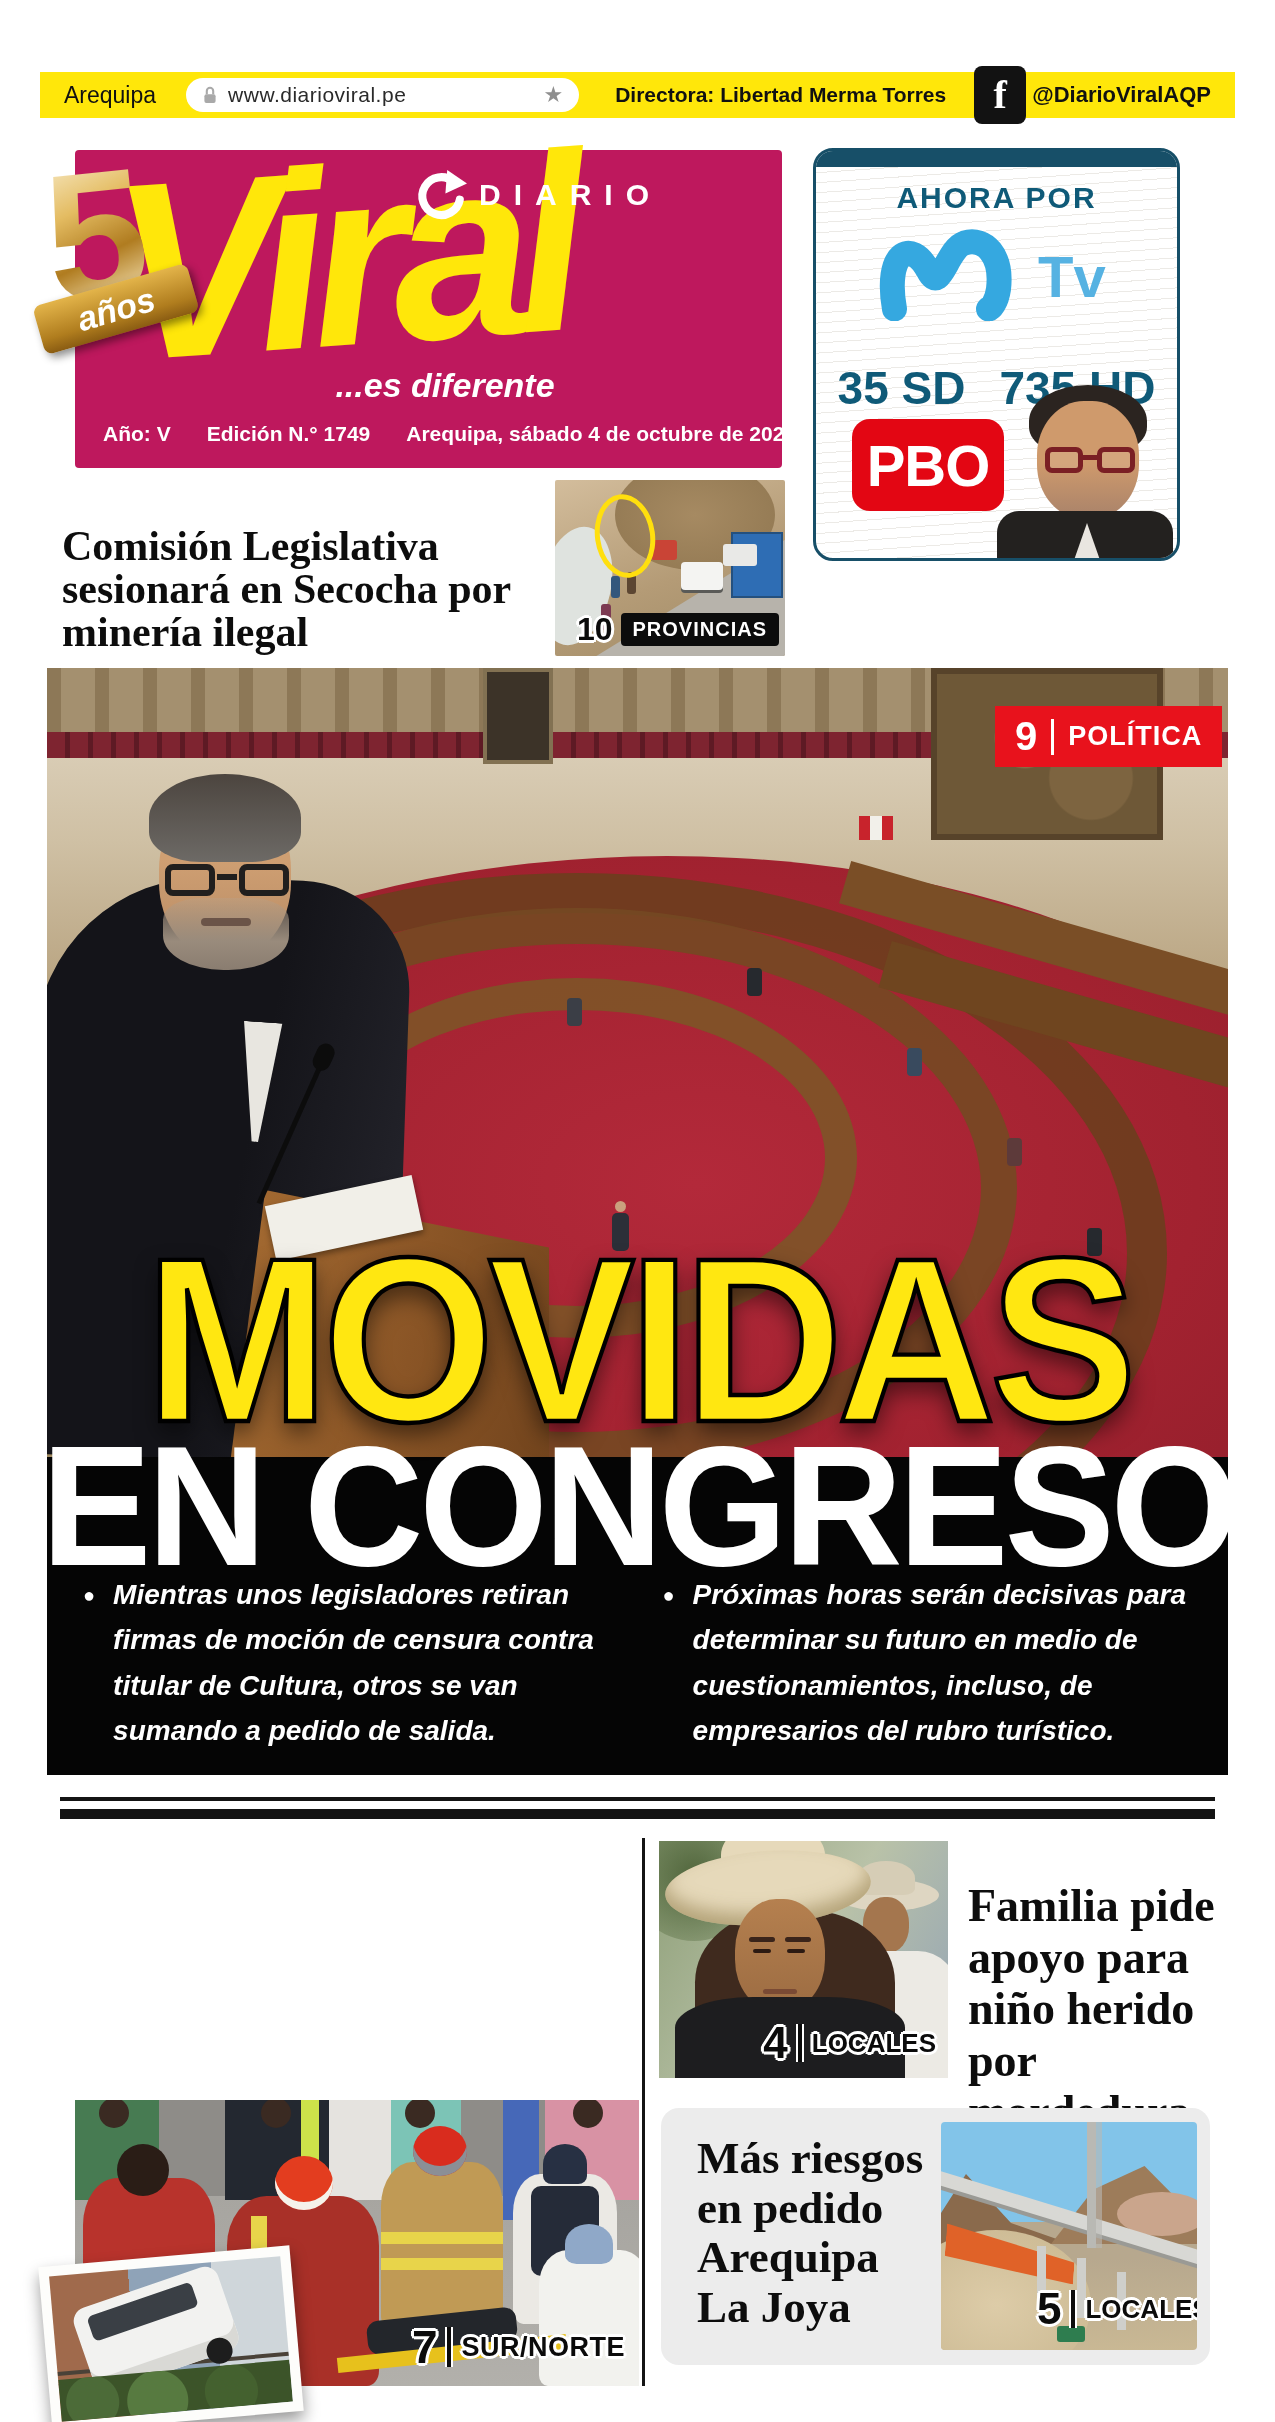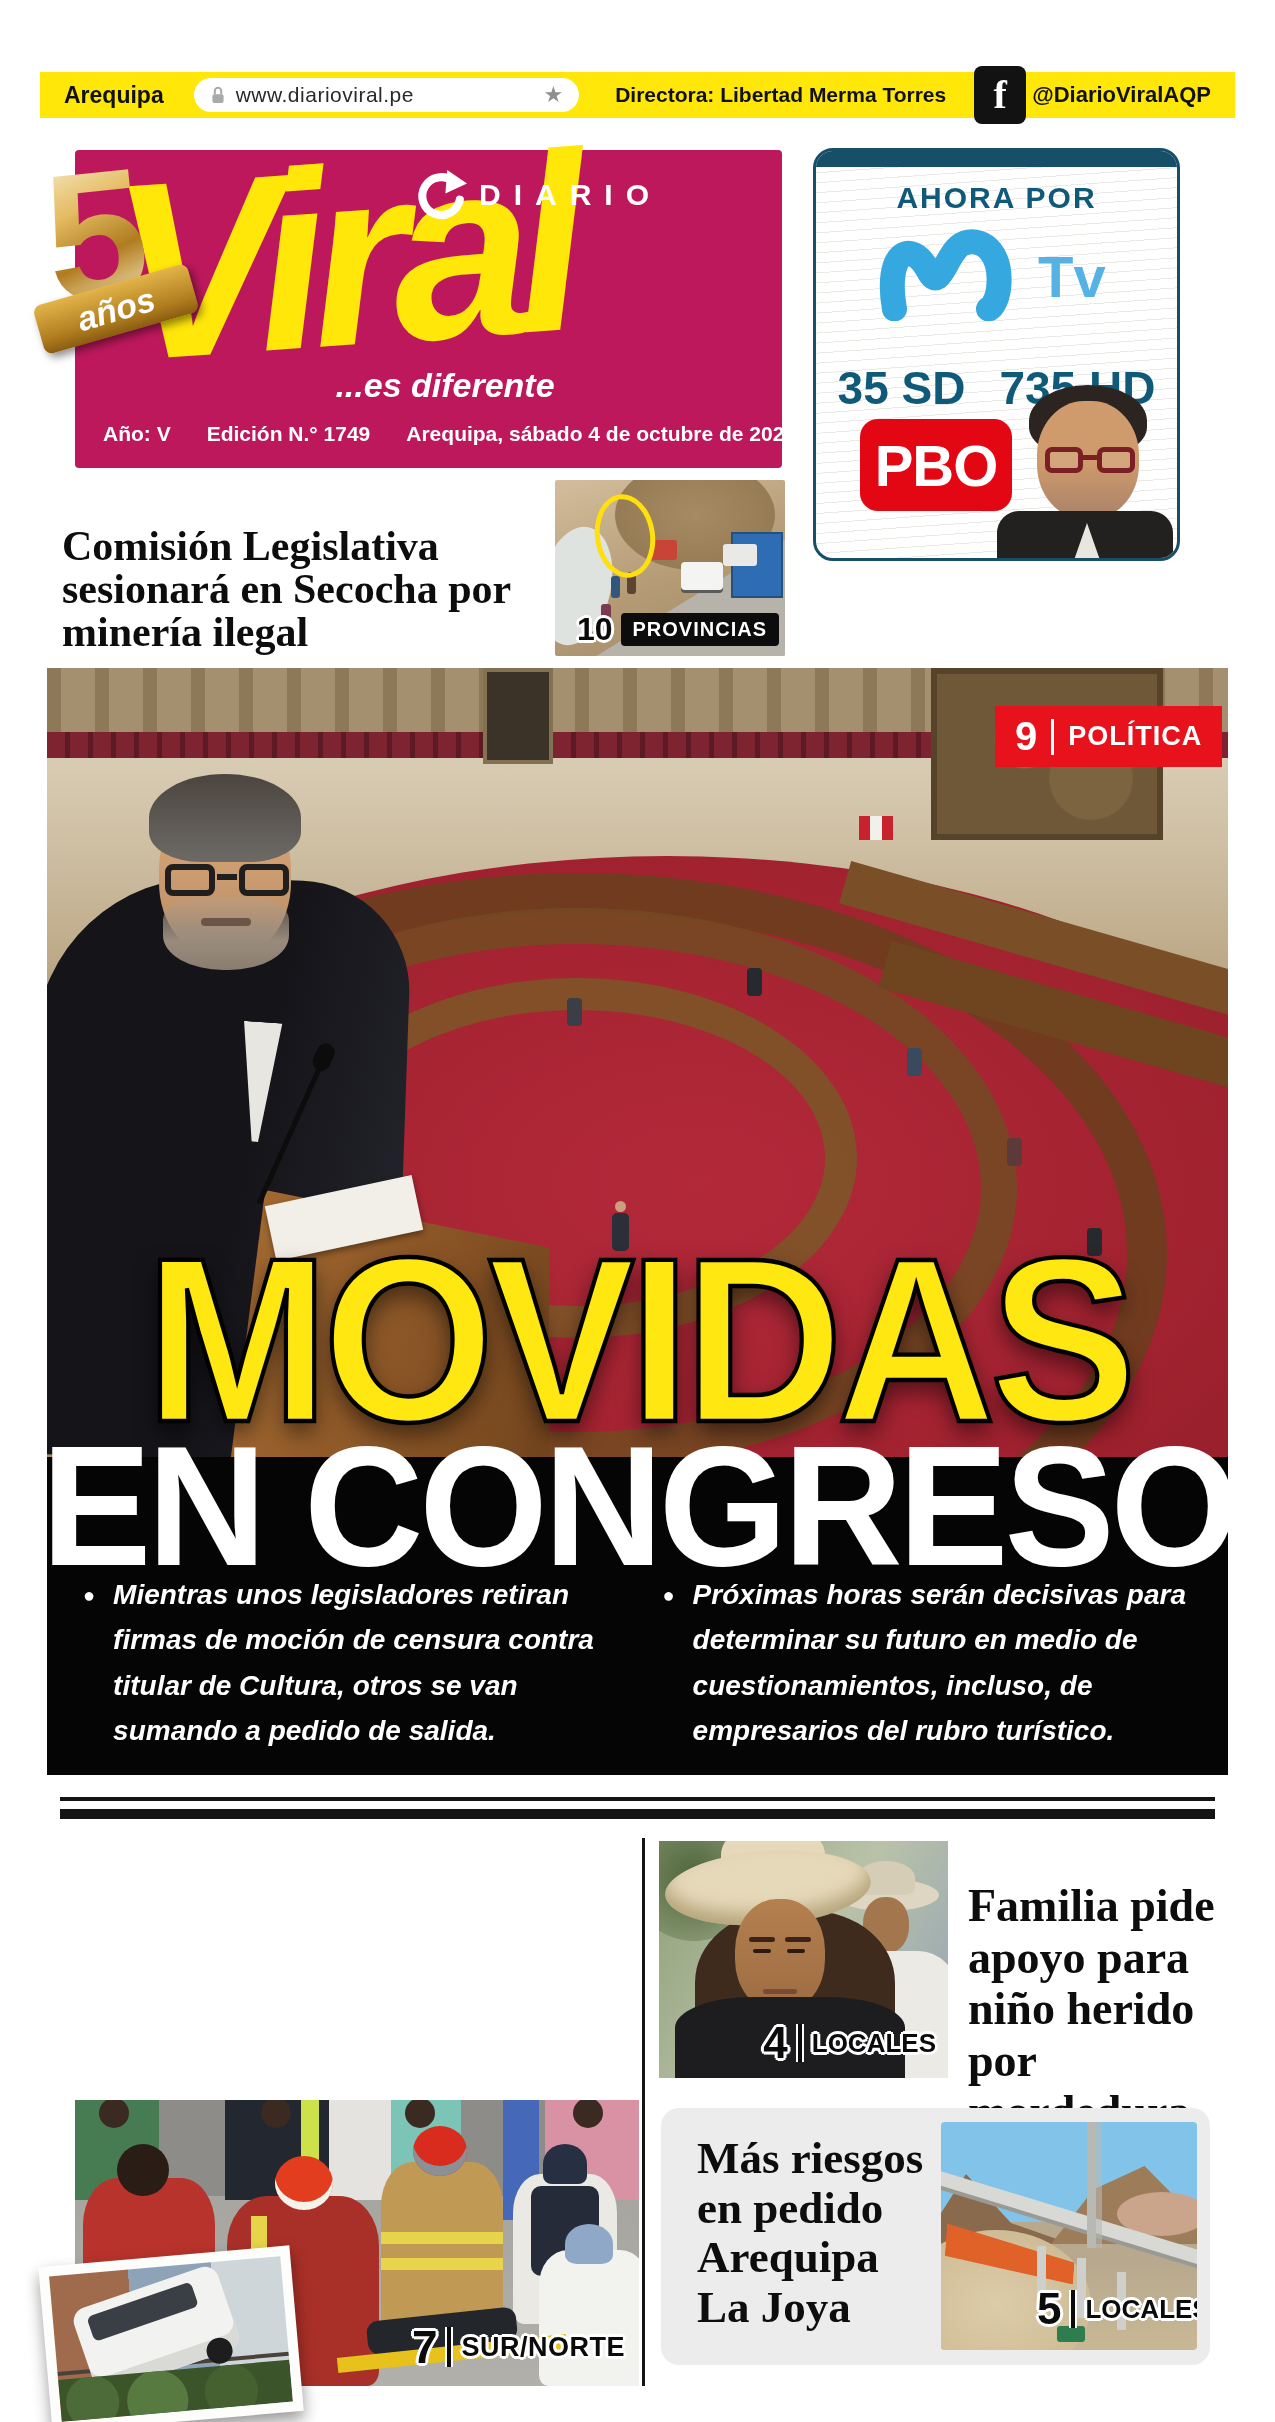--- a/index.html
+++ b/index.html
@@ -3,21 +3,21 @@
 <meta charset="utf-8">
 <style>
   html,body{margin:0;padding:0;background:#ffffff;}
   *{box-sizing:border-box;}
   .page{position:relative;width:1275px;height:2422px;background:#fff;overflow:hidden;
         font-family:"Liberation Sans",sans-serif;}
 
   
   .topbar{position:absolute;left:40px;top:72px;width:1195px;height:46px;background:#ffe70a;
           display:flex;align-items:center;padding:0 24px;}
-  .tb-region{font-weight:bold;font-size:23px;color:#111;}
+  .tb-region{font-weight:normal;font-size:23px;color:#111;}
   .url-pill{margin-left:30px;width:408px;height:34px;background:#fff;border-radius:18px;
             display:flex;align-items:center;padding:0 16px;gap:10px;}
   .lock-svg{width:16px;height:20px;flex:0 0 auto;}
   .url-text{font-size:21px;color:#2a2a2a;letter-spacing:.5px;}
   .star{margin-left:auto;color:#8f8f8f;font-size:22px;line-height:1;}
   .director{margin-left:36px;font-size:21px;color:#111;font-weight:bold;white-space:nowrap;}
   .fb-box{margin-left:28px;width:52px;height:58px;background:#121212;border-radius:8px;
           display:flex;align-items:center;justify-content:center;flex:0 0 auto;}
   .fb-glyph{color:#fff;font-family:"Liberation Serif",serif;font-weight:bold;font-size:40px;line-height:1;}
   .handle{margin-left:6px;font-size:22px;font-weight:bold;color:#111;white-space:nowrap;}
@@ -55,21 +55,21 @@
          background-image:repeating-linear-gradient(-4deg,#ffffff 0 9px,#eceae6 9px 10px);}
   .promo-cap{position:absolute;left:0;top:0;right:0;height:16px;background:#174f68;border-radius:14px 14px 0 0;}
   .promo-nowon{position:absolute;left:0;top:30px;width:100%;text-align:center;
                color:#0f5a78;font-weight:bold;font-size:30px;letter-spacing:2px;}
   .m-logo{position:absolute;left:50px;top:60px;width:165px;height:110px;}
   .promo-tv{position:absolute;left:222px;top:92px;color:#56b2e2;font-weight:bold;font-size:58px;}
   .promo-canal{position:absolute;left:0;top:176px;width:100%;text-align:center;
                color:#0f5a78;font-weight:bold;font-size:32px;letter-spacing:4px;}
   .promo-channels{position:absolute;left:0;top:210px;width:100%;display:flex;justify-content:center;
                   gap:34px;color:#0f5a78;font-weight:bold;font-size:46px;}
-  .pbo{position:absolute;left:44px;top:268px;width:152px;height:92px;background:#e30613;border-radius:18px;
+  .pbo{position:absolute;left:36px;top:268px;width:152px;height:92px;background:#e30613;border-radius:18px;
        display:flex;align-items:center;justify-content:center;color:#fff;font-weight:bold;font-size:58px;
        letter-spacing:-1px;}
   .promo-man{position:absolute;right:4px;top:238px;width:176px;height:174px;}
   .pm-hair{position:absolute;left:32px;top:-4px;width:118px;height:72px;background:#2b2420;
            border-radius:50% 50% 42% 42%;}
   .pm-face{position:absolute;left:40px;top:12px;width:102px;height:118px;border-radius:46%;
            background:linear-gradient(180deg,#cf9a6c 52%,#a8826a 100%);}
   .pm-glasses{position:absolute;left:48px;top:58px;width:90px;height:28px;}
   .pm-glasses i{position:absolute;top:0;width:38px;height:26px;border:5px solid #7a1f24;border-radius:7px;background:rgba(255,255,255,.12);}
   .pm-glasses i.l{left:0}.pm-glasses i.r{right:0}

